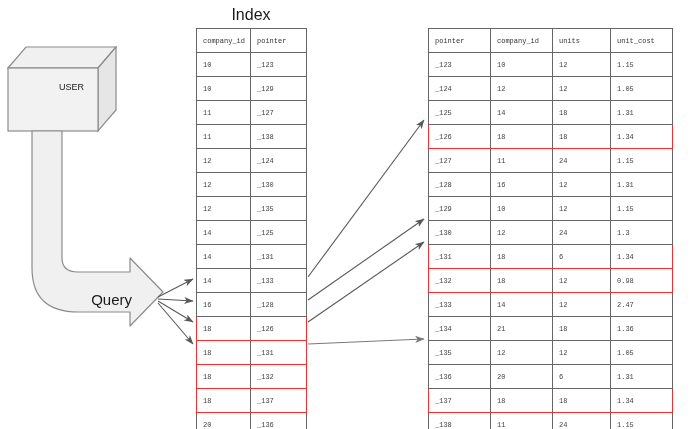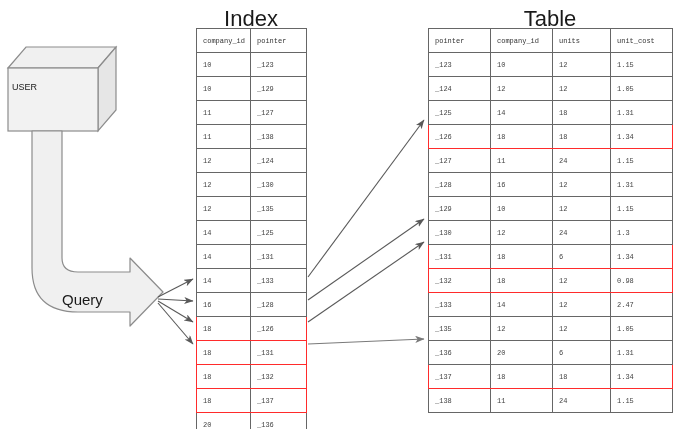--- a/index.html
+++ b/index.html
@@ -10,21 +10,21 @@
   #canvas {
     position: relative;
     width: 700px;
     height: 429px;
     background: #ffffff;
     font-family: "Liberation Sans", sans-serif;
     overflow: hidden;
   }
   .title {
     position: absolute;
-    font-size: 22px;
+    font-size: 16px;
     color: #1a1a1a;
     text-align: center;
     font-family: "Liberation Sans", sans-serif;
   }
   #index-title { left: 196px; top: 6px; width: 110px; }
   #table-title { left: 428px; top: 6px; width: 244px; }
 
   table.grid {
     position: absolute;
     border-collapse: collapse;
@@ -69,32 +69,31 @@
   #overlay {
     position: absolute;
     left: 0; top: 0;
     width: 700px; height: 429px;
     pointer-events: none;
   }
   .shape-label {
     position: absolute;
     font-family: "Liberation Sans", sans-serif;
     color: #1a1a1a;
-    text-align: left;
+    text-align: right;
   }
   #user-label { left: 12px; top: 82px; width: 72px; font-size: 9px; }
   #query-label { left: 62px; top: 291px; width: 70px; font-size: 15px; }
 </style>
 </head>
 <body>
 
 <div id="canvas">
 
   <div class="title" id="index-title">Index</div>
-  <div class="title" id="table-title">Table</div>
 
   <svg id="overlay" viewBox="0 0 700 429">
     <defs>
       <marker id="ah" markerWidth="9" markerHeight="9" refX="8" refY="3.2" orient="auto" markerUnits="strokeWidth">
         <path d="M0,0 L8.5,3.2 L0,6.4 L2.2,3.2 Z" fill="#595959"></path>
       </marker>
       <marker id="ah2" markerWidth="9" markerHeight="9" refX="8" refY="3.2" orient="auto" markerUnits="strokeWidth">
         <path d="M0,0 L8.5,3.2 L0,6.4 L2.2,3.2 Z" fill="#7a7a7a"></path>
       </marker>
     </defs>
@@ -297,20 +296,26 @@
           <td>12</td>
           <td>0.98</td>
         </tr>
         <tr>
           <td>_133</td>
           <td>14</td>
           <td>12</td>
           <td>2.47</td>
         </tr>
         <tr>
+          <td>_134</td>
+          <td>21</td>
+          <td>18</td>
+          <td>1.36</td>
+        </tr>
+        <tr>
           <td>_135</td>
           <td>12</td>
           <td>12</td>
           <td>1.05</td>
         </tr>
         <tr>
           <td>_136</td>
           <td>20</td>
           <td>6</td>
           <td>1.31</td>

